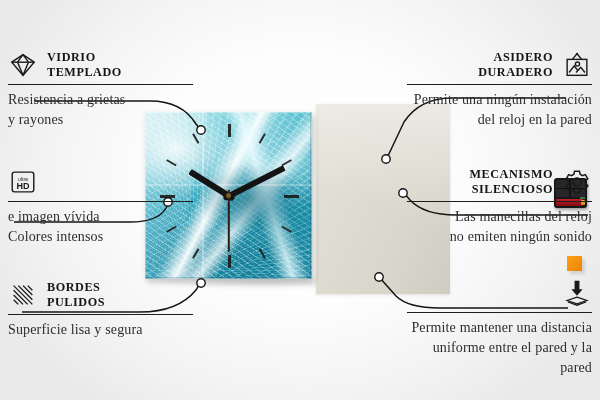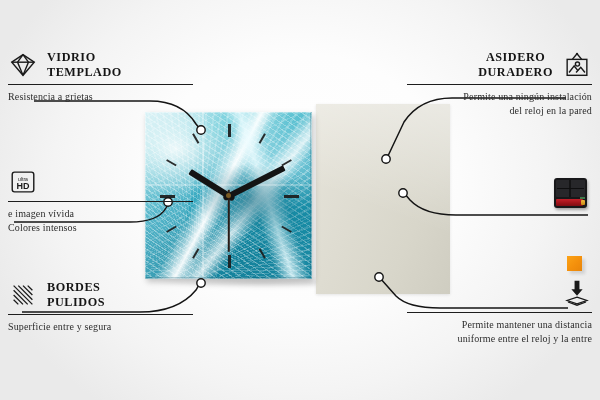--- a/index.html
+++ b/index.html
@@ -236,21 +236,21 @@
     width: 185px;
   }
   .feat-left  { left: 8px;  text-align: left;  }
   .feat-right { right: 8px; text-align: right; }
 
   .feat-head {
     display: flex;
     align-items: center;
     gap: 9px;
   }
-  .feat-right .feat-head { flex-direction: row-reverse; text-align: center; }
+  .feat-right .feat-head { flex-direction: row-reverse; }
 
   .feat-ico {
     flex: 0 0 auto;
     width: 30px; height: 30px;
     display: block;
     color: #1a1a1a;
   }
   .feat-title {
     font-family: "Liberation Serif", serif;
     font-weight: bold;
@@ -260,21 +260,21 @@
     color: #151515;
     text-transform: uppercase;
   }
   .rule {
     height: 0;
     border-top: 1.3px solid #1d1d1d;
     margin: 4px 0 5px 0;
   }
   .feat-desc {
     font-family: "Liberation Serif", serif;
-    font-size: 10px;
+    font-size: 14px;
     line-height: 1.42;
     color: #2d2d2d;
     letter-spacing: .15px;
   }
 
   
   #f-glass   { top: 50px;  }
   #f-print   { top: 167px; }
   #f-edges   { top: 280px; }
   #f-hanger  { top: 50px;  }
@@ -370,20 +370,21 @@
         <path d="M10.2 13 L16 27 M21.8 13 L16 27"></path>
       </svg>
       <div class="feat-title">
         <div>VIDRIO</div>
         <div>TEMPLADO</div>
       </div>
     </div>
     <div class="rule"></div>
     <div class="feat-desc">
       <div>Resistencia a grietas</div>
+      <div>y rayones</div>
     </div>
   </div>
 
   <div class="feat feat-left" id="f-print">
     <div class="feat-head">
       <svg class="feat-ico" viewBox="0 0 32 32" fill="none" stroke="currentColor" stroke-width="1.5">
         <rect x="4.5" y="5.5" width="23" height="21" rx="2.5"></rect>
         <text x="16" y="14.4" font-family="Liberation Sans, sans-serif" font-size="5.4" text-anchor="middle" fill="currentColor" stroke="none">ultra</text>
         <text x="16" y="23" font-family="Liberation Sans, sans-serif" font-size="9.6" font-weight="bold" text-anchor="middle" fill="currentColor" stroke="none">HD</text>
       </svg>
@@ -406,21 +407,21 @@
         <path d="M16 6 L26 16"></path>
         <path d="M21 6 L26 11"></path>
       </svg>
       <div class="feat-title">
         <div>BORDES</div>
         <div>PULIDOS</div>
       </div>
     </div>
     <div class="rule"></div>
     <div class="feat-desc">
-      <div>Superficie entre y segura</div>
+      <div>Superficie lisa y segura</div>
     </div>
   </div>
 
   <div class="feat feat-right" id="f-hanger">
     <div class="feat-head">
       <svg class="feat-ico" viewBox="0 0 32 32" fill="none" stroke="currentColor" stroke-width="1.5">
         <path d="M16 4 L11 10 M16 4 L21 10"></path>
         <circle cx="16" cy="4" r="1.2" fill="currentColor" stroke="none"></circle>
         <rect x="5.5" y="10" width="21" height="17"></rect>
         <path d="M7.5 24 L13 17 L17 22"></path>
@@ -432,29 +433,46 @@
         <div>DURADERO</div>
       </div>
     </div>
     <div class="rule"></div>
     <div class="feat-desc">
       <div>Permite una ningún instalación</div>
       <div>del reloj en la pared</div>
     </div>
   </div>
 
+  <div class="feat feat-right" id="f-mech">
+    <div class="feat-head">
+      <svg class="feat-ico" viewBox="0 0 32 32" fill="none" stroke="currentColor" stroke-width="1.6">
+        <path d="M13.4 4.6 h5.2 l.7 3.1 2.6 1.5 3-1.1 2.6 4.5 -2.3 2.1 0 3 2.3 2.1 -2.6 4.5 -3 -1.1 -2.6 1.5 -.7 3.1 h-5.2 l-.7 -3.1 -2.6 -1.5 -3 1.1 -2.6 -4.5 2.3 -2.1 0 -3 -2.3 -2.1 2.6 -4.5 3 1.1 2.6 -1.5 z"></path>
+        <circle cx="16" cy="16" r="4.2"></circle>
+      </svg>
+      <div class="feat-title">
+        <div>MECANISMO</div>
+        <div>SILENCIOSO</div>
+      </div>
+    </div>
+    <div class="rule"></div>
+    <div class="feat-desc">
+      <div>Las manecillas del reloj</div>
+      <div>no emiten ningún sonido</div>
+    </div>
+  </div>
 
   <div class="feat feat-right" id="f-spacer">
     <div class="feat-head">
       <svg class="feat-ico" viewBox="0 0 32 32" fill="none" stroke="currentColor" stroke-width="1.4">
         <path d="M13.4 3 h5.2 v9 h3.4 L16 19 L10 12 h3.4 z" fill="currentColor" stroke="none"></path>
         <path d="M16 20.5 L26.5 24 L16 27.5 L5.5 24 z"></path>
         <path d="M6.4 25.6 L16 29 L25.6 25.6"></path>
       </svg>
     </div>
     <div class="rule"></div>
     <div class="feat-desc">
       <div>Permite mantener una distancia</div>
-      <div>uniforme entre el reloj y la entre</div>
+      <div>uniforme entre el pared y la pared</div>
     </div>
   </div>
 
 </div>
 
 </body></html>

